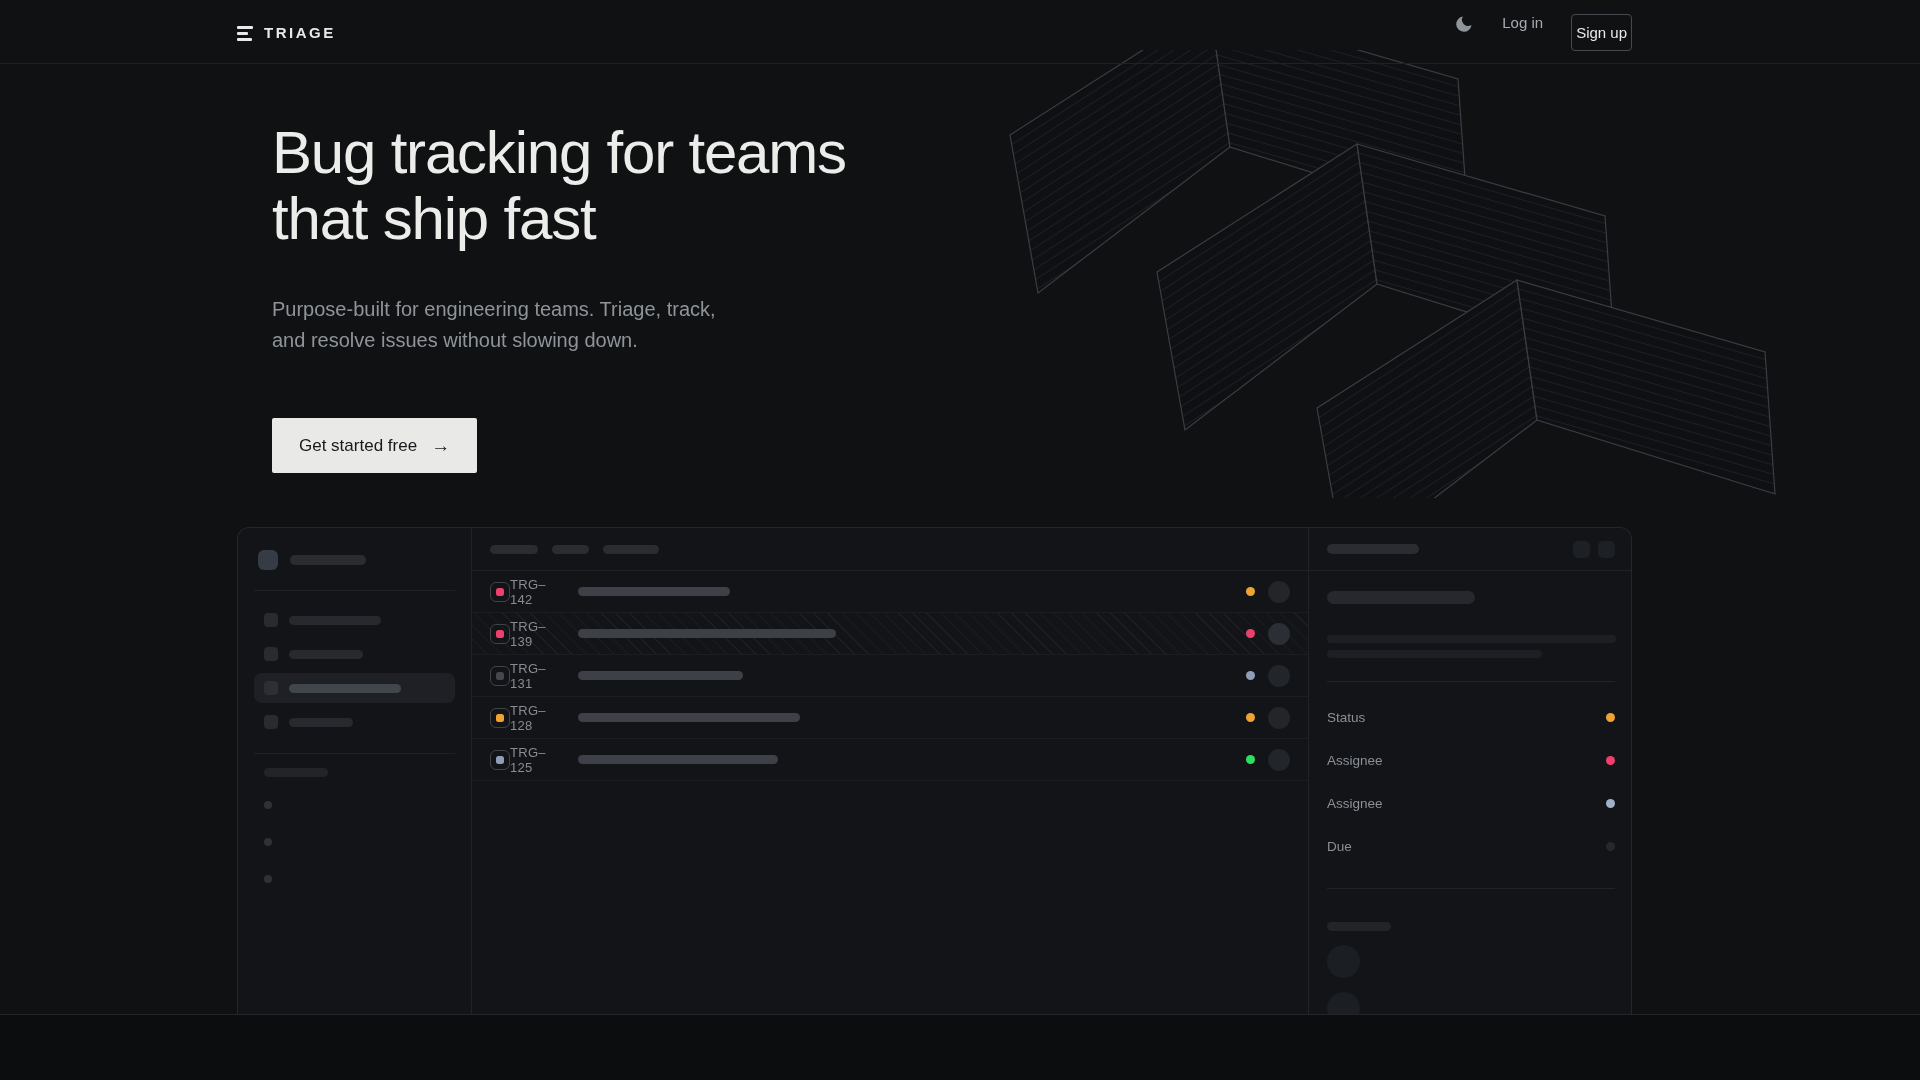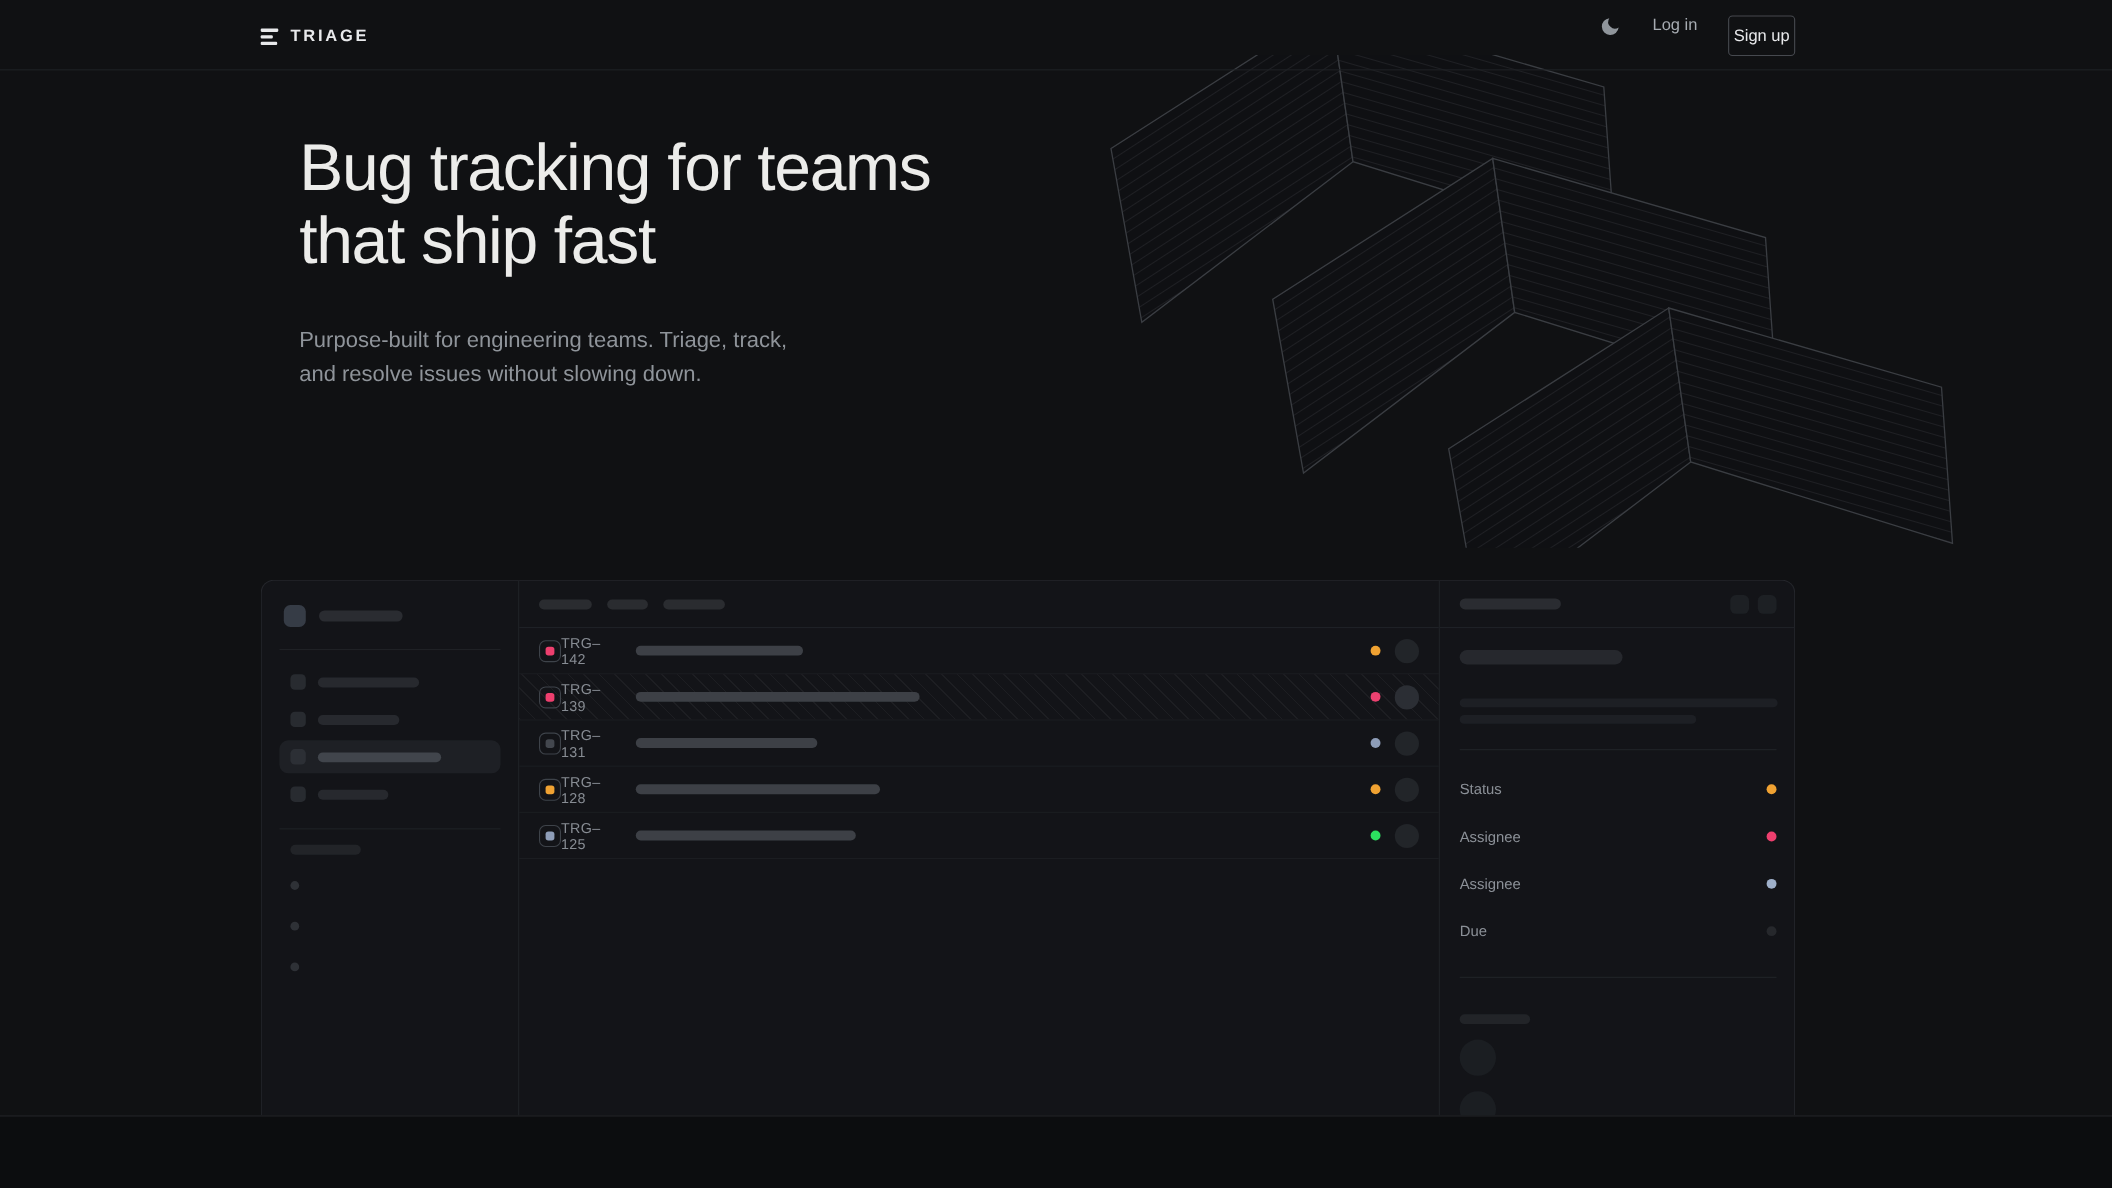--- a/index.html
+++ b/index.html
@@ -173,20 +173,24 @@
       </svg>
       <a class="login">Log in</a>
       <button class="signup">Sign up</button>
     </div>
   </div>
 </header>
 
 <section class="hero">
   <h1>Bug tracking for teams that ship fast</h1>
   <p>Purpose-built for engineering teams. Triage, track, and resolve issues without slowing down.</p>
+  <button class="cta">
+    <span>Get started free</span>
+    <span class="arrow">→</span>
+  </button>
 </section>
 
 <div class="card">
 
   <div class="col side">
     <div class="ws-row">
       <span class="ws-icon"></span>
       <span class="bar" style="width:76px;height:10px;background:#2a2c31"></span>
     </div>
     <div class="side-divider"></div>

